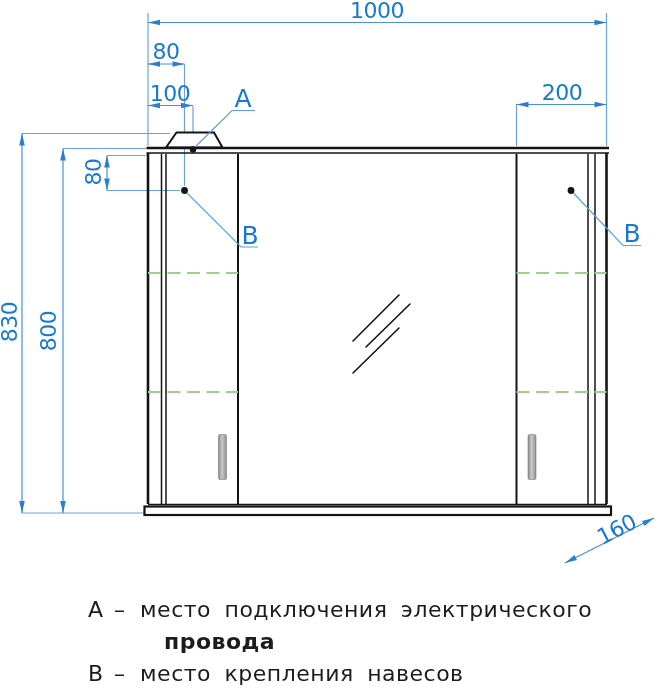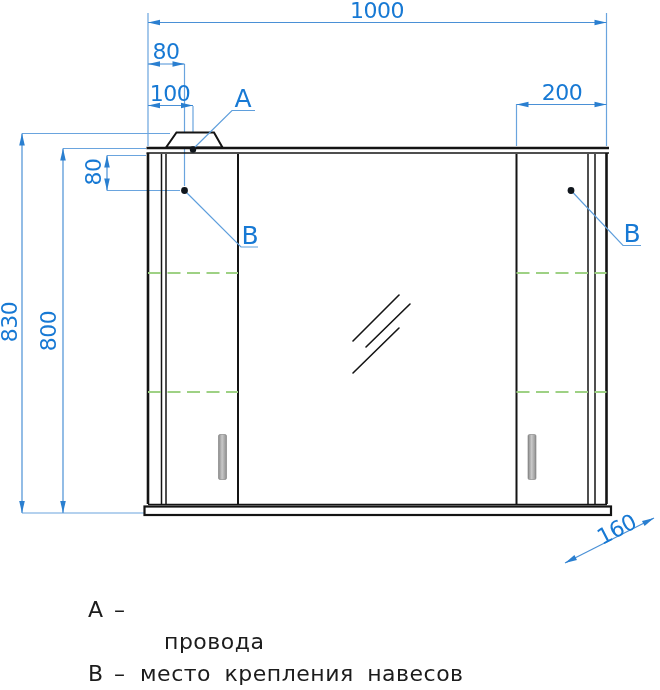--- a/index.html
+++ b/index.html
@@ -130,22 +130,22 @@
     <text class="pt-text" x="250" y="244" text-anchor="middle">В</text>
     <text class="pt-text" x="632" y="242" text-anchor="middle">В</text>
   </g>
 </svg>
 
 <div class="legend">
   <div class="legend-row">
     <span class="legend-key">А</span>
     <span class="legend-dash">–</span>
     <span class="legend-text">
-      <br>
-      <span class="legend-line2" style="display:inline-block;">провода</span>
+      <span>место подключения электрического</span><br>
+      <span class="legend-line2" style="display:inline-block;font-weight:bold;">провода</span>
     </span>
   </div>
   <div class="legend-row">
     <span class="legend-key">В</span>
     <span class="legend-dash">–</span>
     <span class="legend-text">место крепления навесов</span>
   </div>
 </div>
 
 </body></html>

